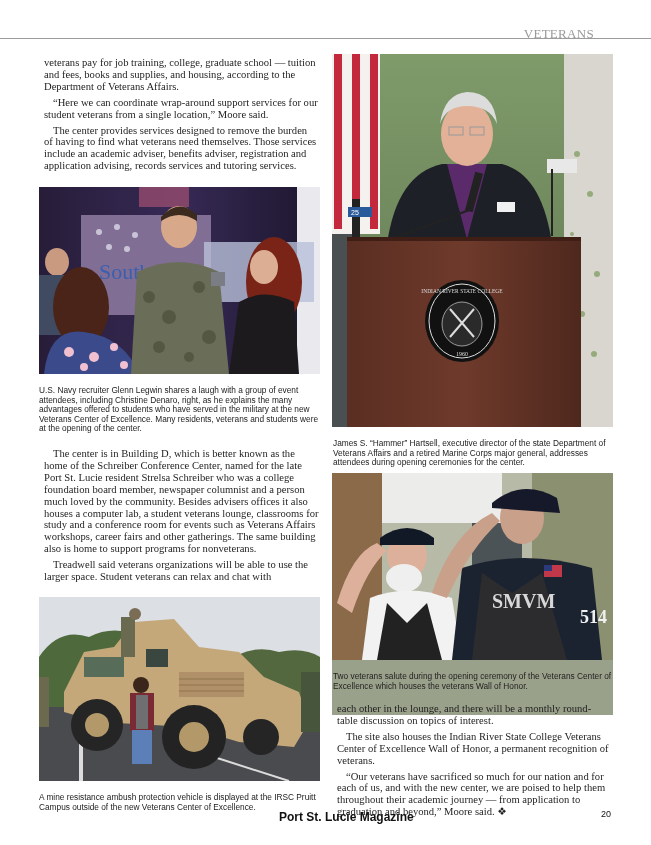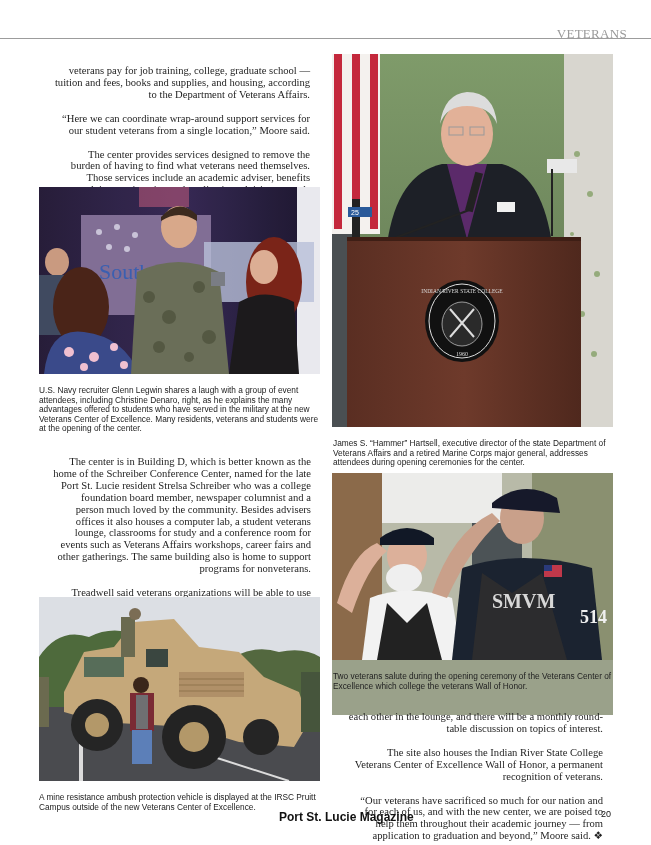--- a/index.html
+++ b/index.html
@@ -1,21 +1,21 @@
 <!DOCTYPE html>
 <html><head>
   <meta charset="utf-8">
   <style>
     html, body { margin: 0; padding: 0; background: #ffffff; }
     body { width: 651px; height: 845px; position: relative; overflow: hidden; font-family: "DejaVu Serif", serif; color: #1c1c1c; }
-    .header-label { position: absolute; right: 24px; top: 26px; font-family: "Liberation Serif", serif; font-size: 13px; letter-spacing: 0.3px; color: #9a9a9a; }
+    .header-label { position: absolute; right: 57px; top: 26px; font-family: "Liberation Serif", serif; font-size: 13px; letter-spacing: 0.3px; color: #9a9a9a; }
     .header-rule { position: absolute; left: 0; right: 0; top: 38px; height: 1px; background: #9c9c9c; }
 
     .body-text { position: absolute; font-family: "Liberation Serif", serif; font-size: 10.6px; line-height: 11.9px; color: #1e1e1e; text-align: left; }
-    .body-text p { margin: 12px; text-indent: 9px; text-align: right; }
+    .body-text p { margin: 4px; text-indent: 9px; }
     .body-text p.first { text-indent: 0; }
 
     .caption { position: absolute; font-family: "Liberation Sans", sans-serif; font-size: 8.3px; line-height: 9.6px; color: #222; margin-top: 8px; }
 
     .photo { position: absolute; overflow: hidden; }
 
     .footer-mag { position: absolute; left: 279px; top: 810px; font-family: "Liberation Sans", sans-serif; font-weight: bold; font-size: 12px; color: #111; }
     .footer-page { position: absolute; left: 601px; top: 809px; font-family: "Liberation Sans", sans-serif; font-size: 9px; color: #111; }
   </style>
 </head>
@@ -218,21 +218,21 @@
     <path d="M160 30 Q190 5 225 25 L228 40 L160 35 Z" fill="#16192a"></path>
     <path d="M120 187 L130 95 Q190 75 260 95 L270 187 Z" fill="#1b2330"></path>
     <path d="M140 187 L150 100 L180 120 L210 100 L235 187 Z" fill="#2c2c2e"></path>
     <text x="160" y="135" font-family="Liberation Serif, serif" font-weight="bold" font-size="20" fill="#d7d7d7">SMVM</text>
     <text x="248" y="150" font-family="Liberation Serif, serif" font-weight="bold" font-size="18" fill="#f0f0f0">514</text>
     <rect x="212" y="92" width="18" height="12" fill="#c0384a"></rect>
     <rect x="212" y="92" width="8" height="6" fill="#2a3a7a"></rect>
     <path d="M100 120 Q120 60 160 40 L168 48 Q138 75 115 125 Z" fill="#c9a08a"></path>
   </svg>
 </div>
-<div class="caption" style="left:333px; top:664px; width:285px;">Two veterans salute during the opening ceremony of the Veterans Center of Excellence which college the veterans Wall of Honor.</div>
+<div class="caption" style="left:333px; top:664px; width:285px;">Two veterans salute during the opening ceremony of the Veterans Center of Excellence which houses the veterans Wall of Honor.</div>
 
 <div class="body-text" style="left:333px; top:699px; width:282px;">
   <p class="first">each other in the lounge, and there will be a monthly round-table discussion on topics of interest.</p>
   <p>The site also houses the Indian River State College Veterans Center of Excellence Wall of Honor, a permanent recognition of veterans.</p>
   <p>“Our veterans have sacrificed so much for our nation and for each of us, and with the new center, we are poised to help them throughout their academic journey — from application to graduation and beyond,” Moore said. ❖</p>
 </div>
 
 <div class="footer-mag">Port St. Lucie Magazine</div>
 <div class="footer-page">20</div>
 

